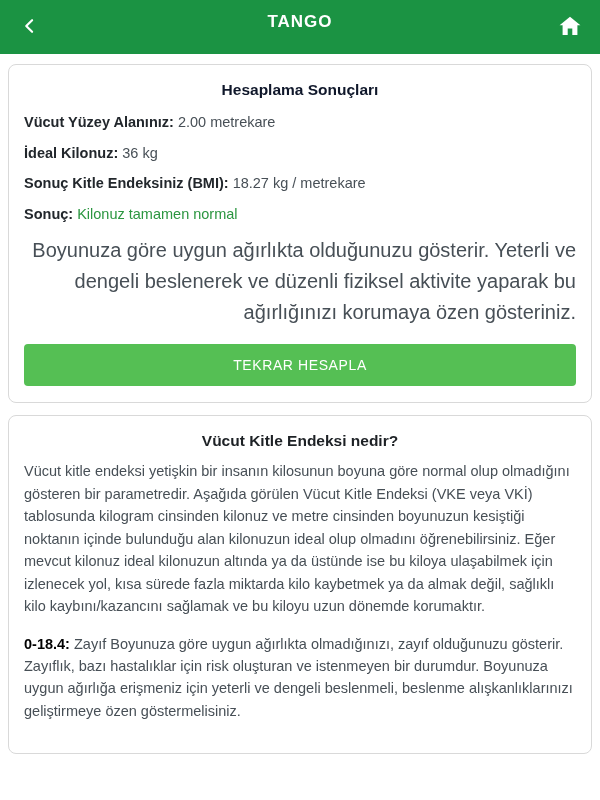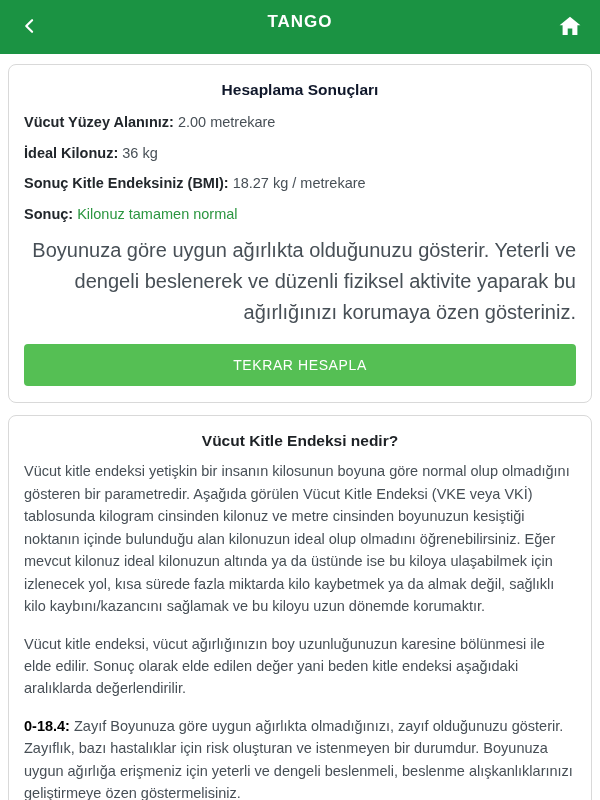--- a/index.html
+++ b/index.html
@@ -87,17 +87,16 @@
     </div>
 
     <p class="note">Boyunuza göre uygun ağırlıkta olduğunuzu gösterir. Yeterli ve dengeli beslenerek ve düzenli fiziksel aktivite yaparak bu ağırlığınızı korumaya özen gösteriniz.</p>
 
     <button class="btn-recalc">TEKRAR HESAPLA</button>
   </section>
 
   <section class="card info-card" id="info-card">
       <h3 class="section-heading">Vücut Kitle Endeksi nedir?</h3>
       <p>Vücut kitle endeksi yetişkin bir insanın kilosunun boyuna göre normal olup olmadığını gösteren bir parametredir. Aşağıda görülen Vücut Kitle Endeksi (VKE veya VKİ) tablosunda kilogram cinsinden kilonuz ve metre cinsinden boyunuzun kesiştiği noktanın içinde bulunduğu alan kilonuzun ideal olup olmadını öğrenebilirsiniz. Eğer mevcut kilonuz ideal kilonuzun altında ya da üstünde ise bu kiloya ulaşabilmek için izlenecek yol, kısa sürede fazla miktarda kilo kaybetmek ya da almak değil, sağlıklı kilo kaybını/kazancını sağlamak ve bu kiloyu uzun dönemde korumaktır.</p>
-      <p>Vücut kitle endeksi, vücut ağırlığınızın boy uzunluğunuzun karesine bölünmesi ile elde edilir. Sonuç olarak elde edilen değer yani beden kitle endeksi aşağıdaki aralıklarda değerlendirilir.</p>
       <p><b>0-18.4:</b> Zayıf Boyunuza göre uygun ağırlıkta olmadığınızı, zayıf olduğunuzu gösterir. Zayıflık, bazı hastalıklar için risk oluşturan ve istenmeyen bir durumdur. Boyunuza uygun ağırlığa erişmeniz için yeterli ve dengeli beslenmeli, beslenme alışkanlıklarınızı geliştirmeye özen göstermelisiniz.</p>
     </section>
 
 </main>
 
 </body></html>

